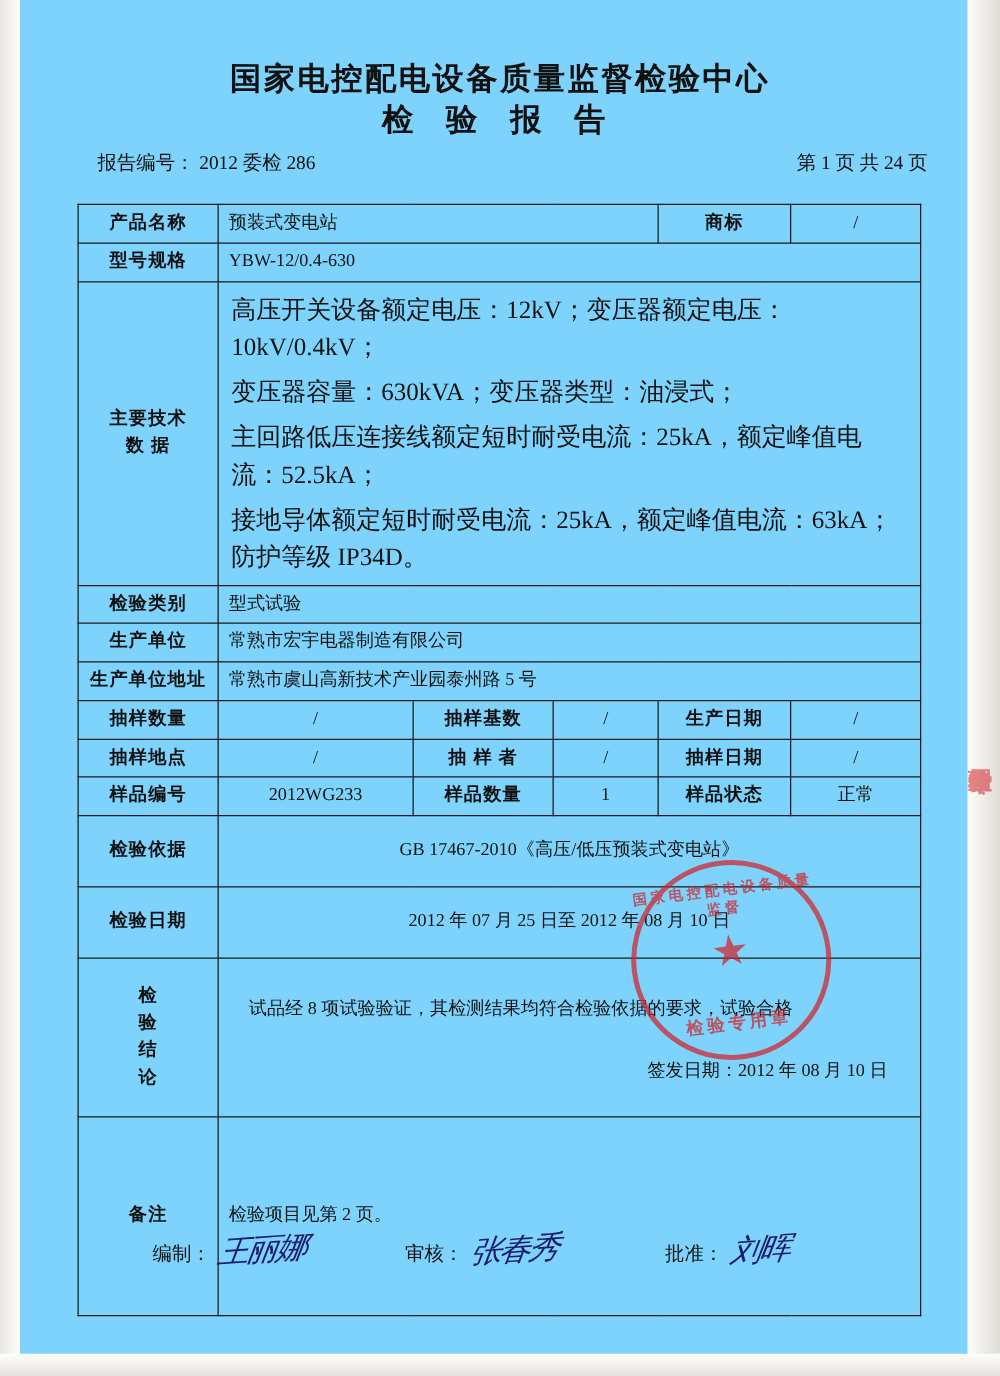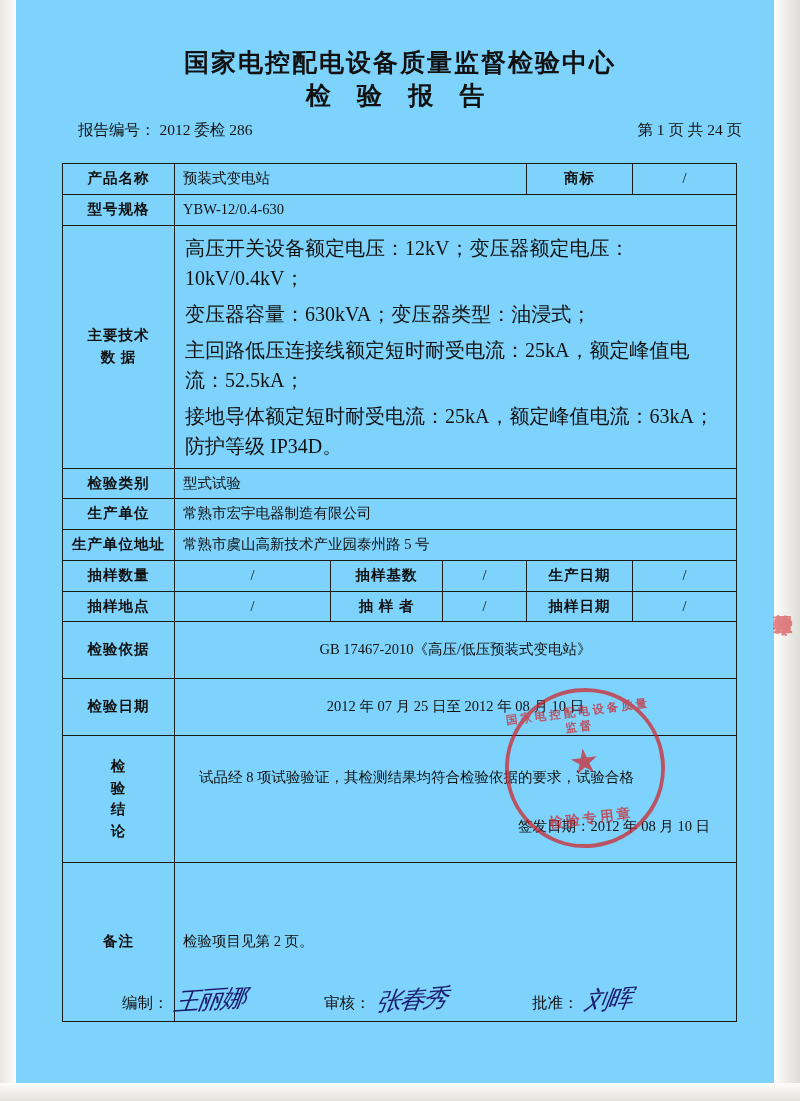--- a/index.html
+++ b/index.html
@@ -290,20 +290,28 @@
         <td class="label">生产日期</td>
         <td class="val-center">/</td>
       </tr>
       <tr>
         <td class="label">抽样地点</td>
         <td class="val-center">/</td>
         <td class="label">抽 样 者</td>
         <td class="val-center">/</td>
         <td class="label">抽样日期</td>
         <td class="val-center">/</td>
+      </tr>
+      <tr>
+        <td class="label">样品编号</td>
+        <td class="val-center">2012WG233</td>
+        <td class="label">样品数量</td>
+        <td class="val-center">1</td>
+        <td class="label">样品状态</td>
+        <td class="val-center">正常</td>
       </tr>
       <tr>
         <td class="label" style="height:48px">检验依据</td>
         <td class="val-center" colspan="5">GB 17467-2010《高压/低压预装式变电站》</td>
       </tr>
       <tr>
         <td class="label" style="height:48px">检验日期</td>
         <td class="val-center" colspan="5">2012 年 07 月 25 日至 2012 年 08 月 10 日</td>
       </tr>
       <tr>

